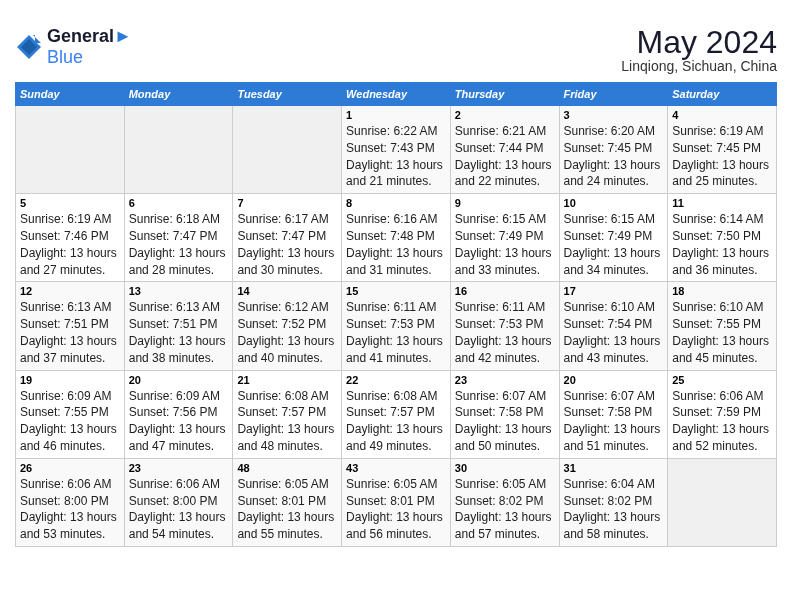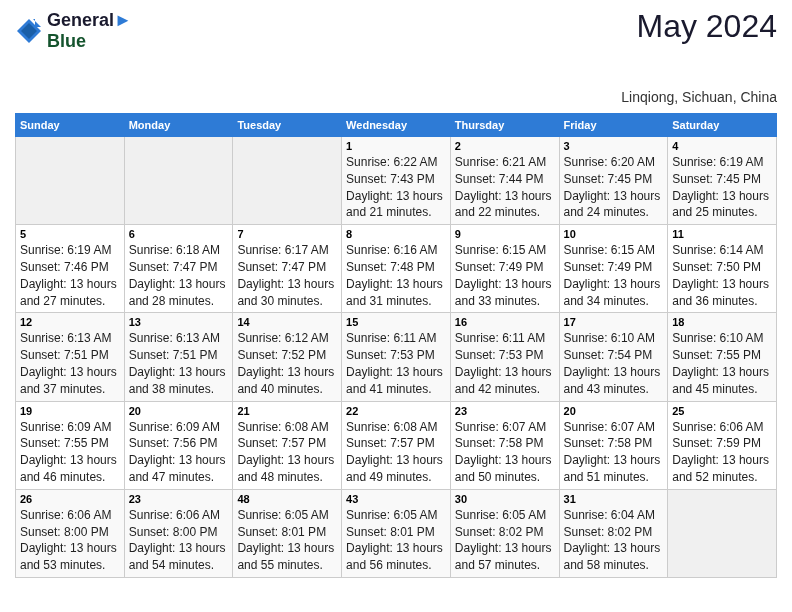--- a/index.html
+++ b/index.html
@@ -6,21 +6,21 @@
     body {
       width: 792px;
       height: 612px;
       font-family: Arial, sans-serif;
       background: #fff;
       overflow: hidden;
     }
     .page {
       width: 792px;
       height: 612px;
-      padding: 10px 15px;
+      padding: 26px 15px;
     }
     .header {
       display: flex;
       justify-content: space-between;
       align-items: flex-start;
       margin-bottom: 8px;
     }
     .logo {
       display: flex;
       align-items: center;
@@ -35,35 +35,35 @@
     }
     .month-title {
       font-size: 32px;
       font-weight: normal;
       color: #1a1a2e;
       line-height: 1;
     }
     .location {
       font-size: 14px;
       color: #333;
-      margin-top: 47px;
     }
     table {
       width: 100%;
       border-collapse: collapse;
       font-size: 9.5px;
     }
     thead tr th {
       background-color: #2e7bd6;
       color: #fff;
       padding: 5px 4px;
       text-align: left;
       font-size: 11px;
       font-weight: bold;
       border: 1px solid #2e7bd6;
+      font-style: italic;
     }
     tbody tr td {
       border: 1px solid #ccc;
       vertical-align: top;
       padding: 3px 4px;
       width: calc(100% / 7);
       height: 82px;
     }
     tbody tr:nth-child(odd) td {
       background-color: #f9f9f9;
@@ -92,21 +92,21 @@
 <div class="page">
   <div class="header">
     <div class="logo">
       <svg class="logo-icon" viewBox="0 0 28 28">
         <polygon points="14,2 26,14 14,26 2,14" fill="#2e7bd6"></polygon>
         <polygon points="14,6 22,14 14,22 6,14" fill="#1a5fa8"></polygon>
         <polygon points="18,2 26,10 20,10 20,2" fill="#2e7bd6"></polygon>
       </svg>
       <div>
         <div style="font-size:18px;font-weight:bold;color:#1a1a2e;">General<span style="color:#2e7bd6;">►</span></div>
-        <div style="font-size:18px;font-weight:bold;color:#14532d;">Blue</div>
+        <div style="font-size:18px;font-weight:normal;color:#3b82f6;">Blue</div>
       </div>
     </div>
     <div class="title-block">
       <div class="month-title">May 2024</div>
       <div class="location">Linqiong, Sichuan, China</div>
     </div>
   </div>
 
   <table>
     <thead>

